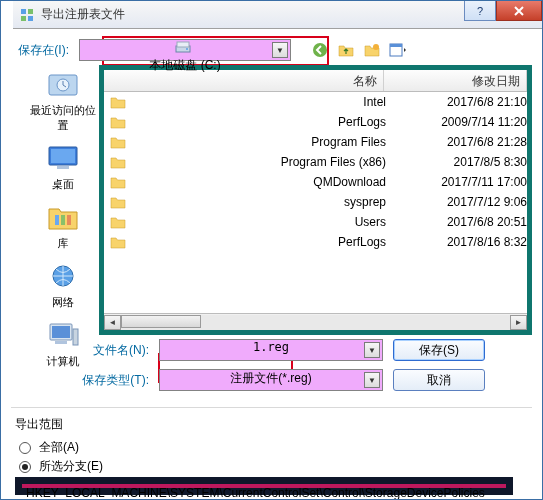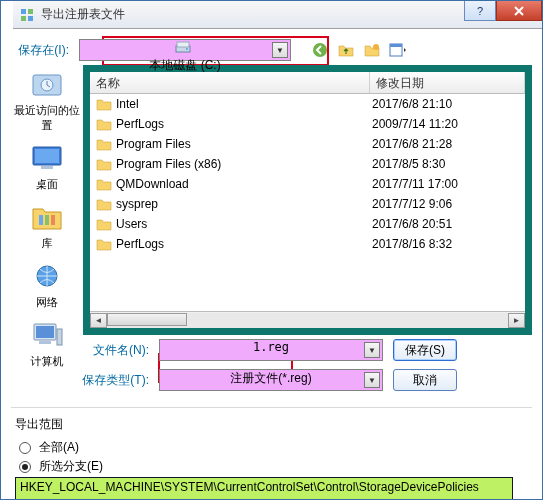--- a/index.html
+++ b/index.html
@@ -16,49 +16,49 @@
 .combo { height: 22px; border:1px solid #838383; background:#f0abfc; display:flex; align-items:center; padding: 0 4px; position:relative;flex-direction:column; }
 .combo .dd { position:absolute; right:2px; top:2px; width:16px; height:16px; border:1px solid #7a7a7a; background: linear-gradient(#f6f6f6,#dcdcdc); display:flex; align-items:center; justify-content:center; font-size:8px; color:#333; }
 .dropdown-value { flex:1; }
 .drive-combo { width: 212px; }
 .red-box { border: 2px solid #d8001a; }
 .red-loc { position:absolute; left:102px; top:36px; width:227px; height:30px; }
 .red-file { position:absolute; left:157px; top:324px; width:135px; height:30px; }
 .icbar { display:flex; gap:8px; margin-left:20px; }
 .icbar span { width:18px; height:18px; display:flex; align-items:center; justify-content:center; font-size:14px; }
 .maincols { display:flex; height: 270px; }
-.places { width: 72px; display:flex; flex-direction:column; align-items:center; gap:10px; padding-top:4px; }
+.places { width: 72px; display:flex; flex-direction:column; align-items:center; gap:10px; padding-top:4px;margin-left:16px; }
 .place { display:flex; flex-direction:column; align-items:center; gap:2px; width:100%; cursor:default; }
 .place .pic { width:36px; height:32px; display:flex; align-items:center; justify-content:center; }
 .place .txt { font-size:11px; color:#000; text-align:center; }
-.filearea { flex:1; border:7px solid #0f766e; background:#fff; display:flex; flex-direction:column; }
+.filearea { flex:1; border:5px solid #0f766e; background:#fff; display:flex; flex-direction:column;text-align:right; }
 .cols { display:flex; height:22px; background:linear-gradient(#fdfdfd,#ececec); border-bottom:1px solid #bcbcbc; }
 .colh { border-right:1px solid #d0d0d0; padding: 3px 6px; font-size:12px; color:#333; }
 .colh.name { width:280px; }
 .colh.date { flex:1; }
 .list { flex:1; overflow:hidden; }
 .li { display:flex; align-items:center; height:20px; padding-left:6px; }
 .li .fic { width:16px; height:14px; margin-right:4px; }
 .li .nm { width:256px; }
 .li .dt { flex:1; }
 .hscroll { height:17px; border-top:1px solid #bcbcbc; background:#f0f0f0; display:flex; align-items:center; }
 .hscroll .arrow { width:17px; height:15px; border:1px solid #9a9a9a; background:linear-gradient(#f6f6f6,#dcdcdc); display:flex; align-items:center; justify-content:center; font-size:8px; color:#444; }
 .hscroll .track { flex:1; height:15px; background:#e9e9e9; position:relative; }
 .hscroll .thumb { position:absolute; left:0; top:0; height:13px; width:80px; border:1px solid #9a9a9a; background:linear-gradient(#f3f3f3,#d8d8d8); }
 .bottom-inputs { padding-left:70px; }
 .fld { width: 224px; height:22px; }
-.btn { width:64px; height:22px; margin-left:10px; border:1px solid #5a7fbf; background:linear-gradient(#fafcff,#e4edf8); display:flex; align-items:center; justify-content:center; cursor:default; border-radius:3px; }
+.btn { width:92px; height:22px; margin-left:10px; border:1px solid #5a7fbf; background:linear-gradient(#fafcff,#e4edf8); display:flex; align-items:center; justify-content:center; cursor:default; border-radius:3px; }
 .btn.save { border:1px solid #2f6bd0; box-shadow: 0 0 0 1px #a8d0ff inset; }
 hr.sep { border:none; border-top:1px solid #d9d9d9; margin: 4px 10px; }
 .scope { padding: 4px 14px 8px 14px; }
 .scope .h { margin-bottom:6px; }
 .radio-row { display:flex; align-items:center; gap:8px; margin:2px 0 2px 4px; }
 .radio { width:12px; height:12px; border:1px solid #555; border-radius:50%; display:flex; align-items:center; justify-content:center; }
 .radio.sel::after { content:""; width:6px; height:6px; background:#222; border-radius:50%; }
-.branch { width: 498px; height:24px; border:1px solid #0f172a; background:#bef264; padding:2px 4px; font-family: Consolas, "Courier New", monospace; font-size:11px; margin-top:2px; }
+.branch { width: 498px; height:15px; border:7px solid #0f172a; background:#be185d; padding:2px 4px; font-family: Consolas, "Courier New", monospace; font-size:11px; margin-top:2px; }
 .folder-svg { fill:#f8d36b; stroke:#c89a2a; stroke-width:0.5; }
 </style>
 </head>
 <body>
 
 <div class="titlebar">
   <span class="ticon">
     <svg width="16" height="16" viewBox="0 0 16 16">
         <rect x="2" y="2" width="5" height="5" fill="#5aa0e6"></rect>
         <rect x="9" y="2" width="5" height="5" fill="#7ac06a"></rect>

